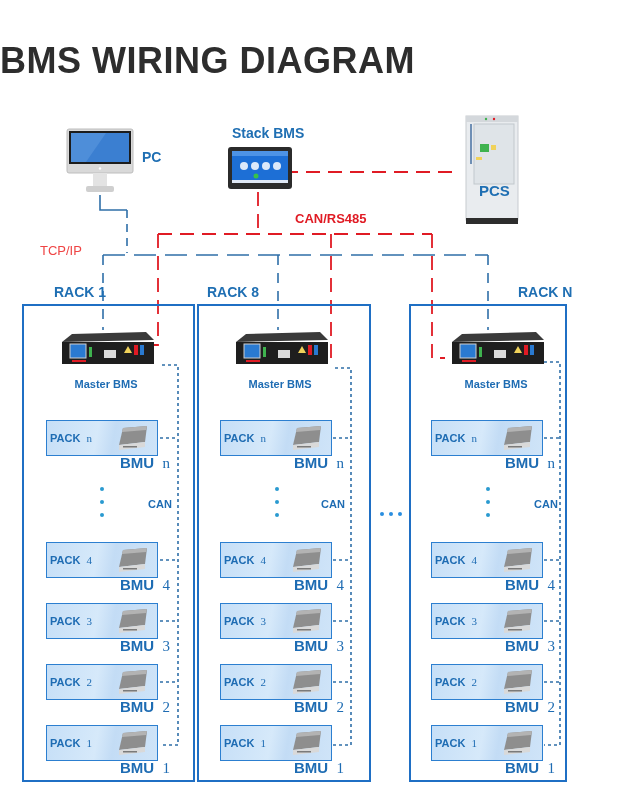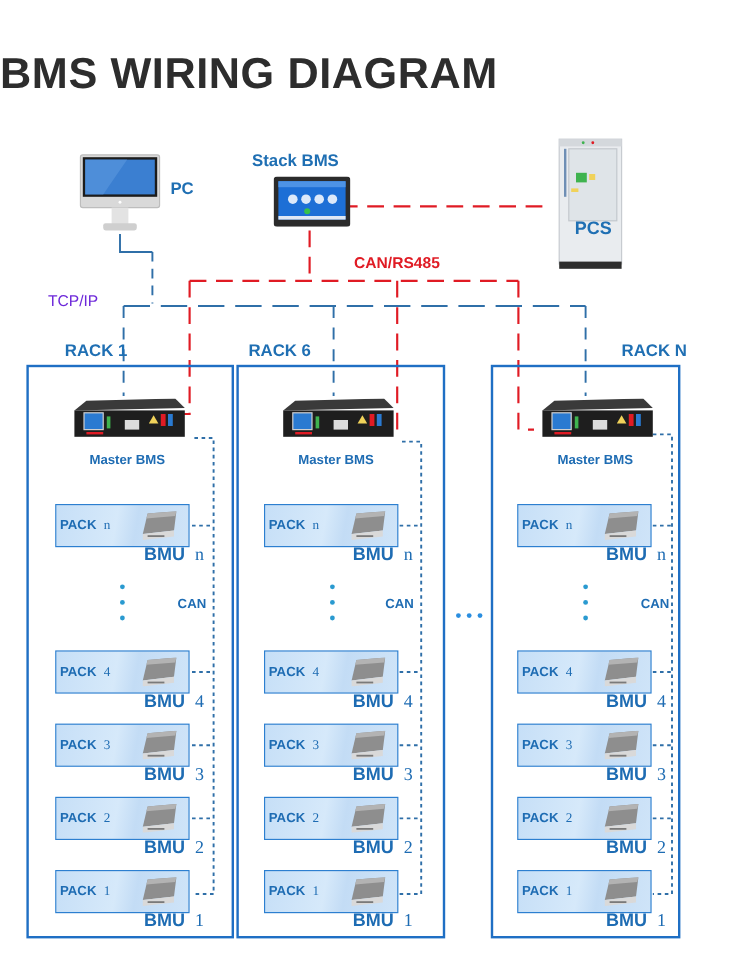--- a/index.html
+++ b/index.html
@@ -76,21 +76,21 @@
     <rect x="3" y="3" width="62" height="33" fill="#1c1c1c"></rect>
     <rect x="5" y="5" width="58" height="29" fill="#3b7fd1"></rect>
     <path d="M5 5 L40 5 L20 34 L5 34 Z" fill="#5b98de" opacity="0.6"></path>
     <circle cx="34" cy="40.5" r="1.2" fill="#fff"></circle>
     <rect x="27" y="45" width="14" height="14" fill="#e3e3e3"></rect>
     <rect x="20" y="58" width="28" height="6" rx="2" fill="#cfcfcf"></rect>
   </svg>
 </div>
 <div class="abs lbl-blue" style="left:142px;top:149px;font-size:14px;">PC</div>
 
-<div class="abs lbl-blue" style="left:210px;top:125px;font-size:14px;">Stack BMS</div>
+<div class="abs lbl-blue" style="left:232px;top:125px;font-size:14px;">Stack BMS</div>
 <div class="abs" style="left:228px;top:147px;width:64px;height:42px;">
   <svg width="64" height="42" viewBox="0 0 64 42">
     <rect x="0" y="0" width="64" height="42" rx="3" fill="#2b2b2b"></rect>
     <rect x="4" y="4" width="56" height="32" fill="#1d6fd6"></rect>
     <rect x="4" y="4" width="56" height="5" fill="#4d93e6"></rect>
     <circle cx="16" cy="19" r="4" fill="#dce9fa"></circle>
       <circle cx="27" cy="19" r="4" fill="#dce9fa"></circle>
     <circle cx="38" cy="19" r="4" fill="#dce9fa"></circle>
       <circle cx="49" cy="19" r="4" fill="#dce9fa"></circle>
     <circle cx="28" cy="29" r="2.5" fill="#37c24a"></circle>
@@ -108,21 +108,21 @@
     <rect x="29" y="31" width="5" height="5" fill="#f0d25a"></rect>
     <rect x="14" y="43" width="6" height="3" fill="#f0d25a"></rect>
     <rect x="4" y="104" width="52" height="6" fill="#2d2d2d"></rect>
     <circle cx="24" cy="5" r="1.2" fill="#3fb34f"></circle>
       <circle cx="32" cy="5" r="1.2" fill="#e01b24"></circle>
   </svg>
 </div>
 <div class="abs lbl-blue" style="left:479px;top:182px;font-size:15px;">PCS</div>
 
 <div class="abs lbl-red" style="left:295px;top:211px;font-size:13px;text-align:center;">CAN/RS485</div>
-<div class="abs lbl-blue" style="left:40px;top:243px;font-size:13px;font-weight:normal;color:#6d28d9;">TCP/IP</div>
+<div class="abs lbl-blue" style="left:40px;top:243px;font-size:13px;font-weight:normal;color:#ef4444;">TCP/IP</div>
 
 <div class="hdots" style="left:380px;top:502px;">
   <span></span><span></span><span></span>
 </div>
 
 <div id="racks">
     <div class="rack" style="left: 22px; top: 304px; width: 173px; height: 478px;"></div>
     <div class="rack-title lbl-blue" style="left: 34px; top: 284px; padding-left: 20px;">RACK 1</div>
     <div class="master" style="left: 58px; top: 332px;"><svg viewBox="0 0 100 36" width="100" height="36">
         <polygon points="14,2 88,0 96,8 4,10" fill="#3a3a3a"></polygon>
@@ -186,21 +186,21 @@
       <span class="pack-label"><span>PACK</span>&nbsp;&nbsp;<span class="num">1</span></span>
       <span class="bmu-img"><svg viewBox="0 0 34 24" width="34" height="24">
           <polygon points="6,2 30,0 28,16 2,19" fill="#8e8e8e"></polygon>
           <polygon points="6,2 30,0 29,4 5,6" fill="#b3b3b3"></polygon>
           <polygon points="2,19 28,16 28,21 2,24" fill="#d9d9d9"></polygon>
           <rect x="6" y="20" width="14" height="1.5" fill="#7a7a7a"></rect>
         </svg></span>
     </div>
     <div class="bmu-label" style="left: 120px; top: 759px;"><span>BMU</span>&nbsp;&nbsp;<span class="num">1</span></div>
     <div class="rack" style="left: 197px; top: 304px; width: 174px; height: 478px;"></div>
-    <div class="rack-title lbl-blue" style="left: 207px; top: 284px;">RACK 6</div>
+    <div class="rack-title lbl-blue" style="left: 207px; top: 284px;">RACK 8</div>
     <div class="master" style="left: 232px; top: 332px;"><svg viewBox="0 0 100 36" width="100" height="36">
         <polygon points="14,2 88,0 96,8 4,10" fill="#3a3a3a"></polygon>
         <rect x="4" y="10" width="92" height="22" fill="#1e1e1e"></rect>
         <rect x="12" y="12" width="16" height="14" fill="#2a7ad1" stroke="#cfcfcf"></rect>
         <rect x="31" y="15" width="3" height="10" fill="#3fb34f"></rect>
         <rect x="46" y="18" width="12" height="8" fill="#dcdcdc"></rect>
         <polygon points="66,21 70,14 74,21" fill="#f0d25a"></polygon>
         <rect x="76" y="13" width="4" height="10" fill="#e01b24"></rect>
         <rect x="82" y="13" width="4" height="10" fill="#2a7ad1"></rect>
         <rect x="14" y="28" width="14" height="2" fill="#e01b24"></rect>

